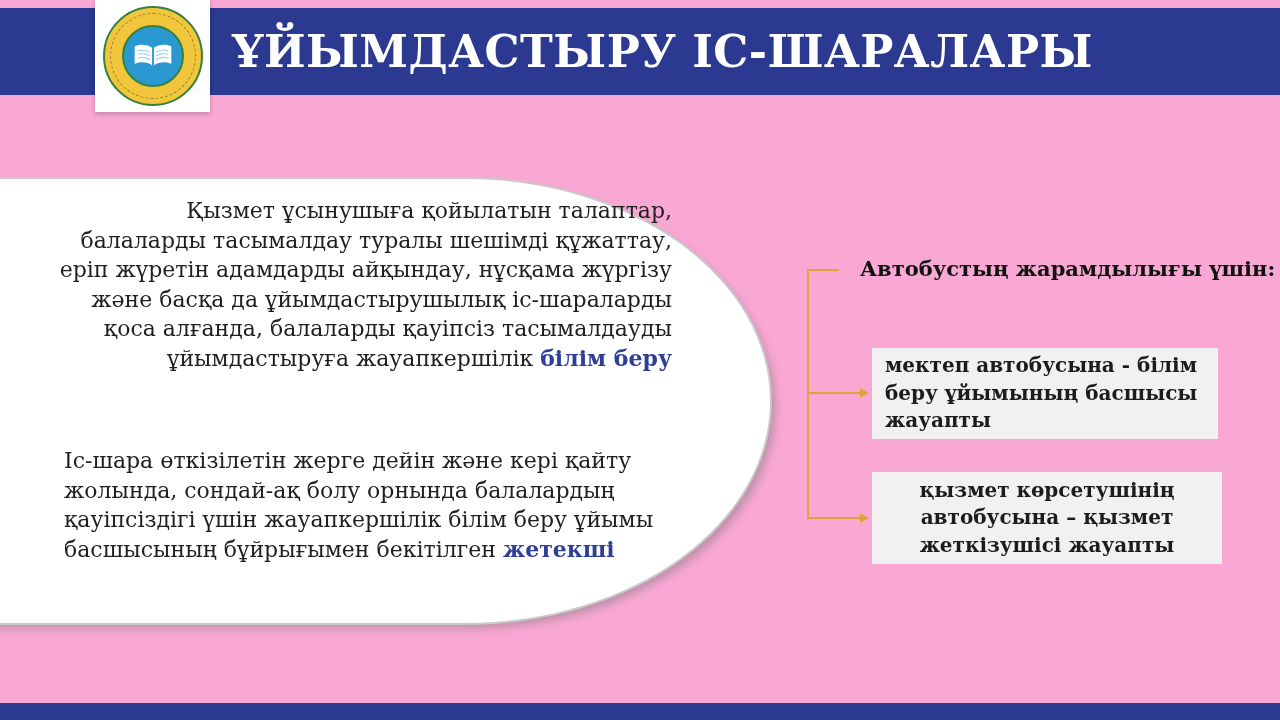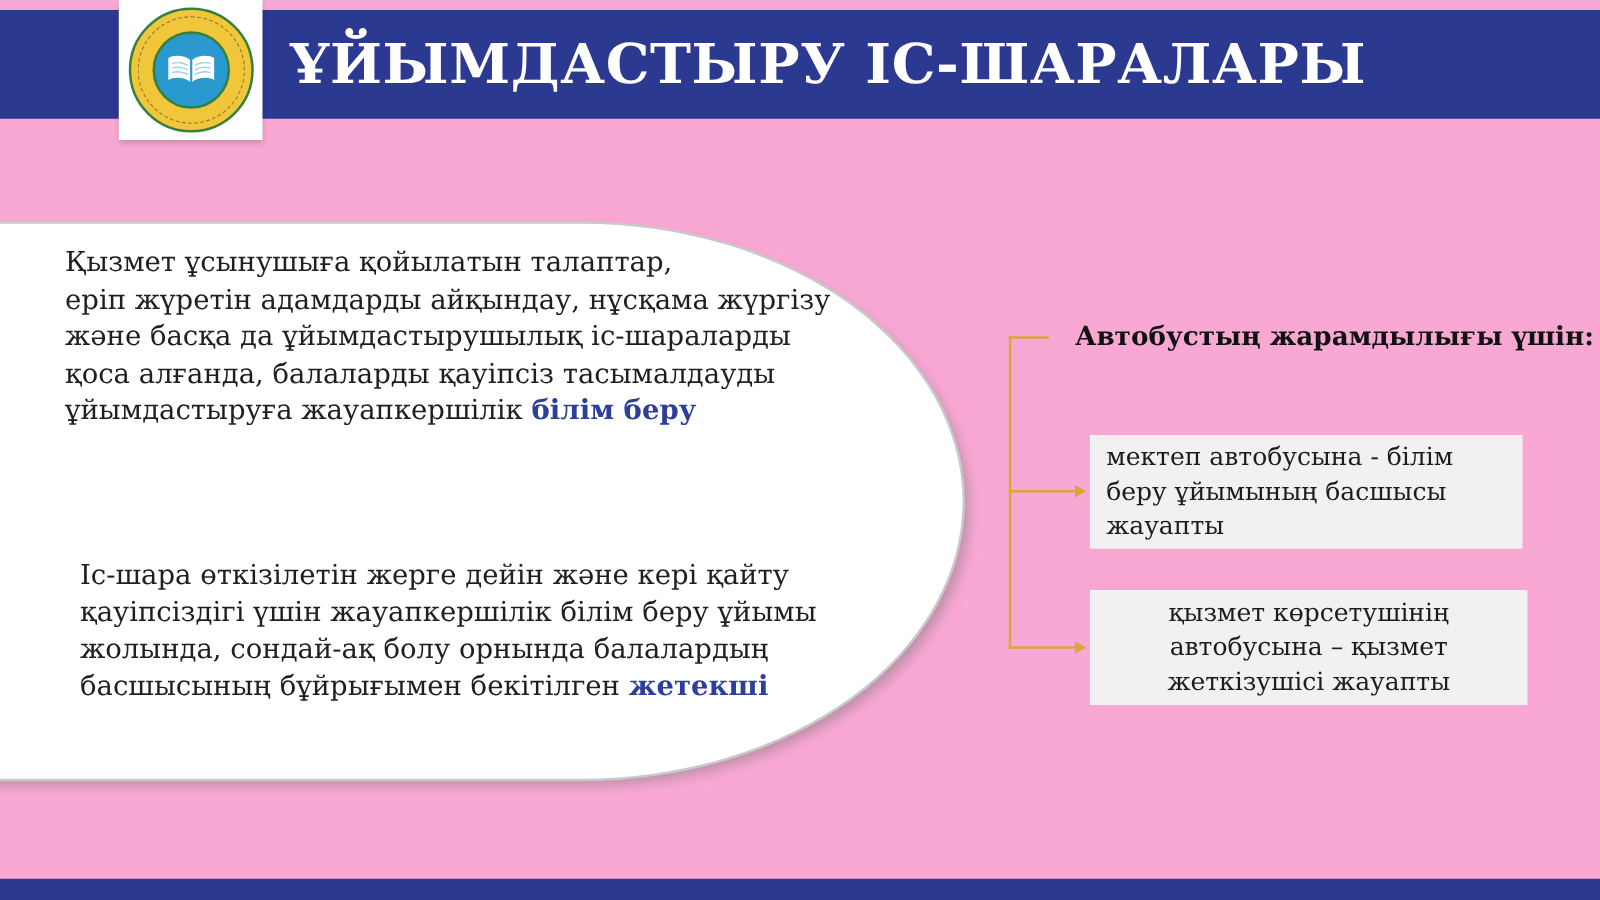--- a/index.html
+++ b/index.html
@@ -47,37 +47,37 @@
     position:absolute;left:-250px;top:177px;width:1022px;height:448px;
     background:#ffffff;border:2px solid #c9c9c9;
     border-top-right-radius:310px 226px;
     border-bottom-right-radius:310px 226px;
     box-shadow:6px 6px 10px -3px rgba(110,110,110,.45);
   }
   .para{
     position:absolute;left:52px;width:620px;font-size:22px;line-height:29.6px;color:#1f1f1f;
   }
   .para .accent{color:var(--accent);font-weight:bold;}
-  #para1{top:196px;}
+  #para1{top:196px;text-align:right;}
   #para2{top:446px;margin-left:12px;}
   
   .diagram-heading{
     position:absolute;left:843px;top:256px;font-size:21px;font-weight:bold;color:#111111;
     white-space:nowrap;
     margin-left:17px;
   }
   .gold-line{position:absolute;background:var(--gold);}
   .arrow-head{
     position:absolute;width:0;height:0;
     border-left:9px solid var(--gold);
     border-top:5px solid transparent;border-bottom:5px solid transparent;
   }
   .info-box{
     position:absolute;background:var(--boxbg);display:flex;align-items:center;
-    padding:0 13px;font-size:20px;line-height:27.5px;color:#1c1c1c;
+    padding:0 13px;font-size:20px;line-height:27.5px;color:#1c1c1c;font-weight:bold;
   }
   #box1{left:872px;top:348px;width:346px;height:91px;}
   #box2{left:872px;top:472px;width:350px;height:92px;text-align:center;}
   
   .footer-bar{position:absolute;left:0;top:703px;width:1280px;height:17px;background:var(--navy);}
 </style>
 </head>
 <body>
 
 <div class="slide">
@@ -98,29 +98,30 @@
           <path d="M30 9 L30 33" stroke="#2a99cf" stroke-width="2"></path>
         </svg>
       </div>
     </div>
   </div>
 
   <div class="content-shape"></div>
 
   <div class="para" id="para1">
       <div><span>Қызмет ұсынушыға қойылатын талаптар,</span></div>
+      <div><span>балаларды тасымалдау туралы шешімді құжаттау,</span></div>
       <div><span>еріп жүретін адамдарды айқындау, нұсқама жүргізу</span></div>
       <div><span>және басқа да ұйымдастырушылық іс-шараларды</span></div>
       <div><span>қоса алғанда, балаларды қауіпсіз тасымалдауды</span></div>
       <div><span>ұйымдастыруға жауапкершілік </span><span class="accent">білім беру</span></div>
     </div>
   <div class="para" id="para2">
       <div><span>Іс-шара өткізілетін жерге дейін және кері қайту</span></div>
+      <div><span>жолында, сондай-ақ болу орнында балалардың</span></div>
       <div><span>қауіпсіздігі үшін жауапкершілік білім беру ұйымы</span></div>
-      <div><span>жолында, сондай-ақ болу орнында балалардың</span></div>
       <div><span>басшысының бұйрығымен бекітілген </span><span class="accent">жетекші</span></div>
     </div>
 
   <div class="diagram-heading">Автобустың жарамдылығы үшін:</div>
 
   <div class="gold-line" style="left:807px;top:269px;width:2px;height:250px;"></div>
   <div class="gold-line" style="left:807px;top:269px;width:32px;height:2px;"></div>
 
   <div class="gold-line" style="left:807px;top:392px;width:54px;height:2px;"></div>
   <div class="arrow-head" style="left:860px;top:388px;"></div>

